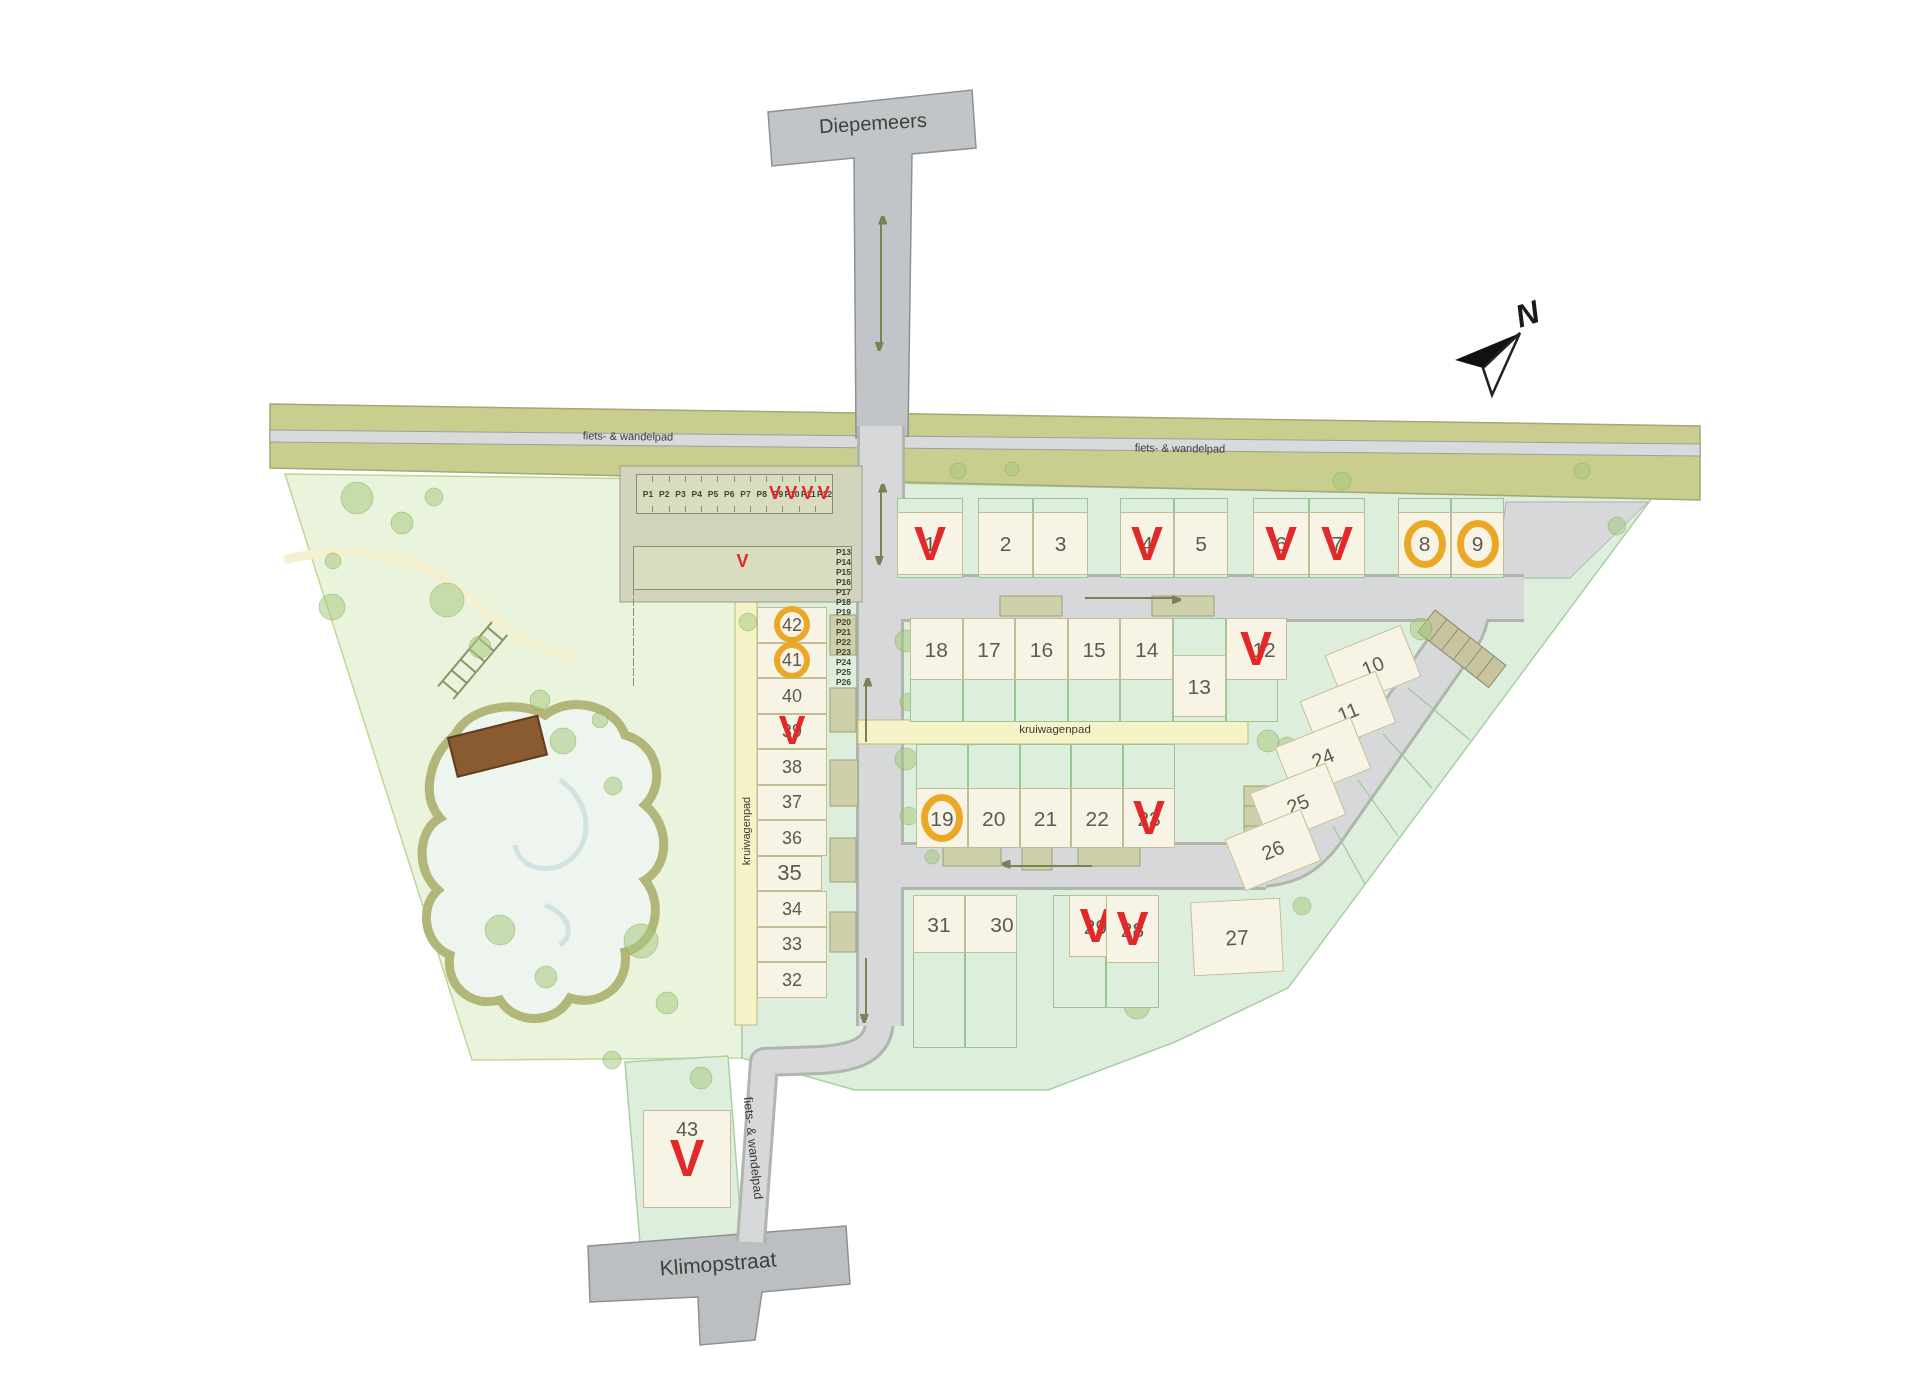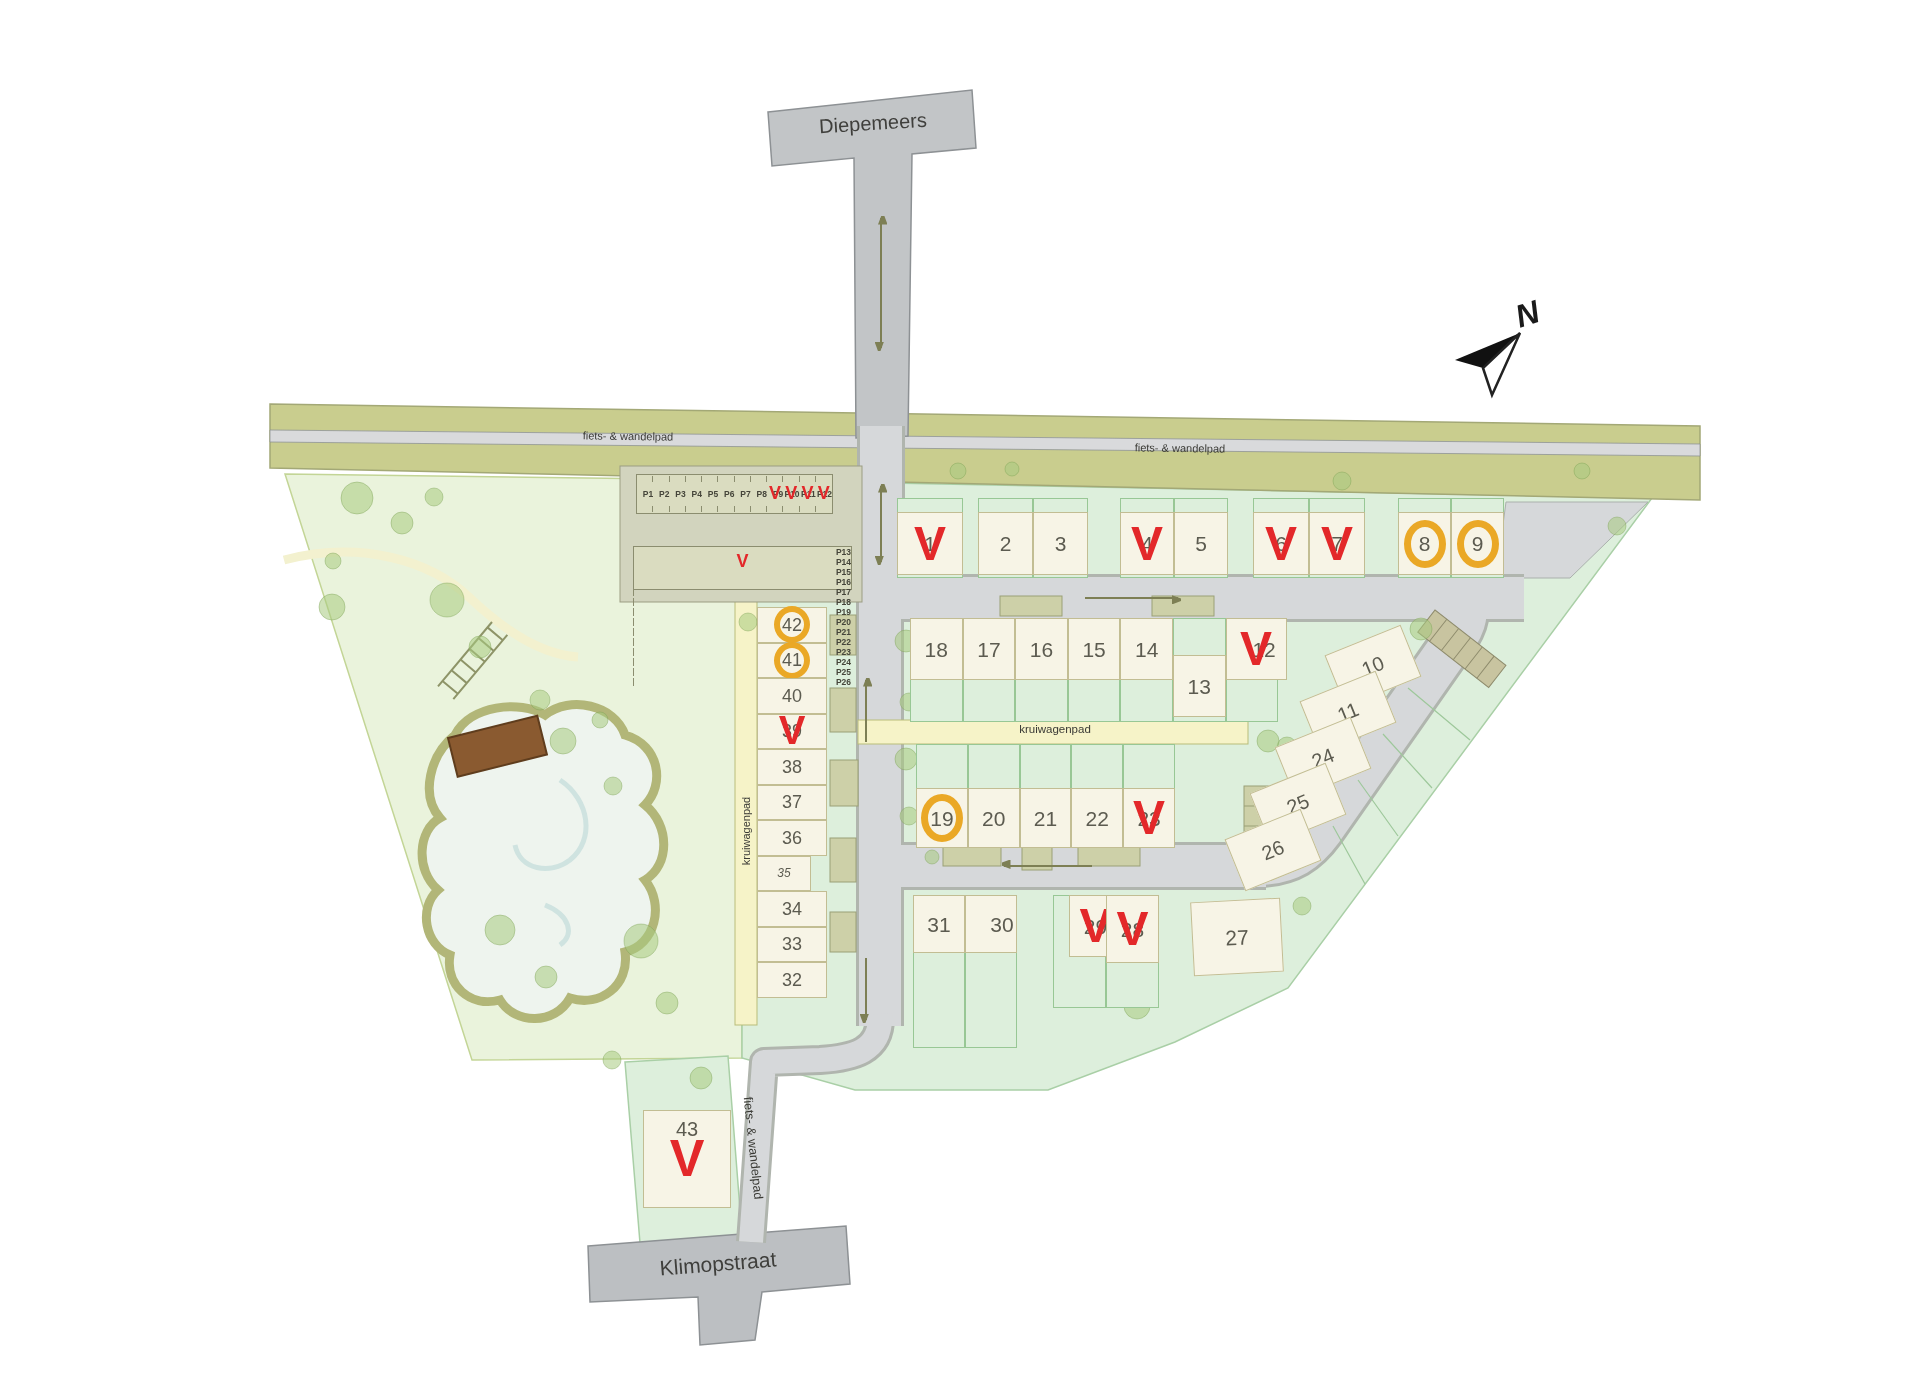--- a/index.html
+++ b/index.html
@@ -300,21 +300,21 @@
       </div>
       <div class="lot" style="left: 757px; top: 749px; width: 70px; height: 35.5px; font-size: 18px;">
         <div class="num">38</div>
       </div>
       <div class="lot" style="left: 757px; top: 784.5px; width: 70px; height: 35.5px; font-size: 18px;">
         <div class="num">37</div>
       </div>
       <div class="lot" style="left: 757px; top: 820px; width: 70px; height: 35.5px; font-size: 18px;">
         <div class="num">36</div>
       </div>
-      <div class="lot" style="left: 757px; top: 855.5px; width: 54px; height: 35.5px; font-size: 12px; font-style: italic;">
+      <div class="lot" style="left: 757px; top: 855.5px; width: 65px; height: 35.5px; font-size: 22px;">
         <div class="num">35</div>
       </div>
       <div class="lot" style="left: 757px; top: 891px; width: 70px; height: 35.5px; font-size: 18px;">
         <div class="num">34</div>
       </div>
       <div class="lot" style="left: 757px; top: 926.5px; width: 70px; height: 35.5px; font-size: 18px;">
         <div class="num">33</div>
       </div>
       <div class="lot" style="left: 757px; top: 962px; width: 70px; height: 35.5px; font-size: 18px;">
         <div class="num">32</div>

